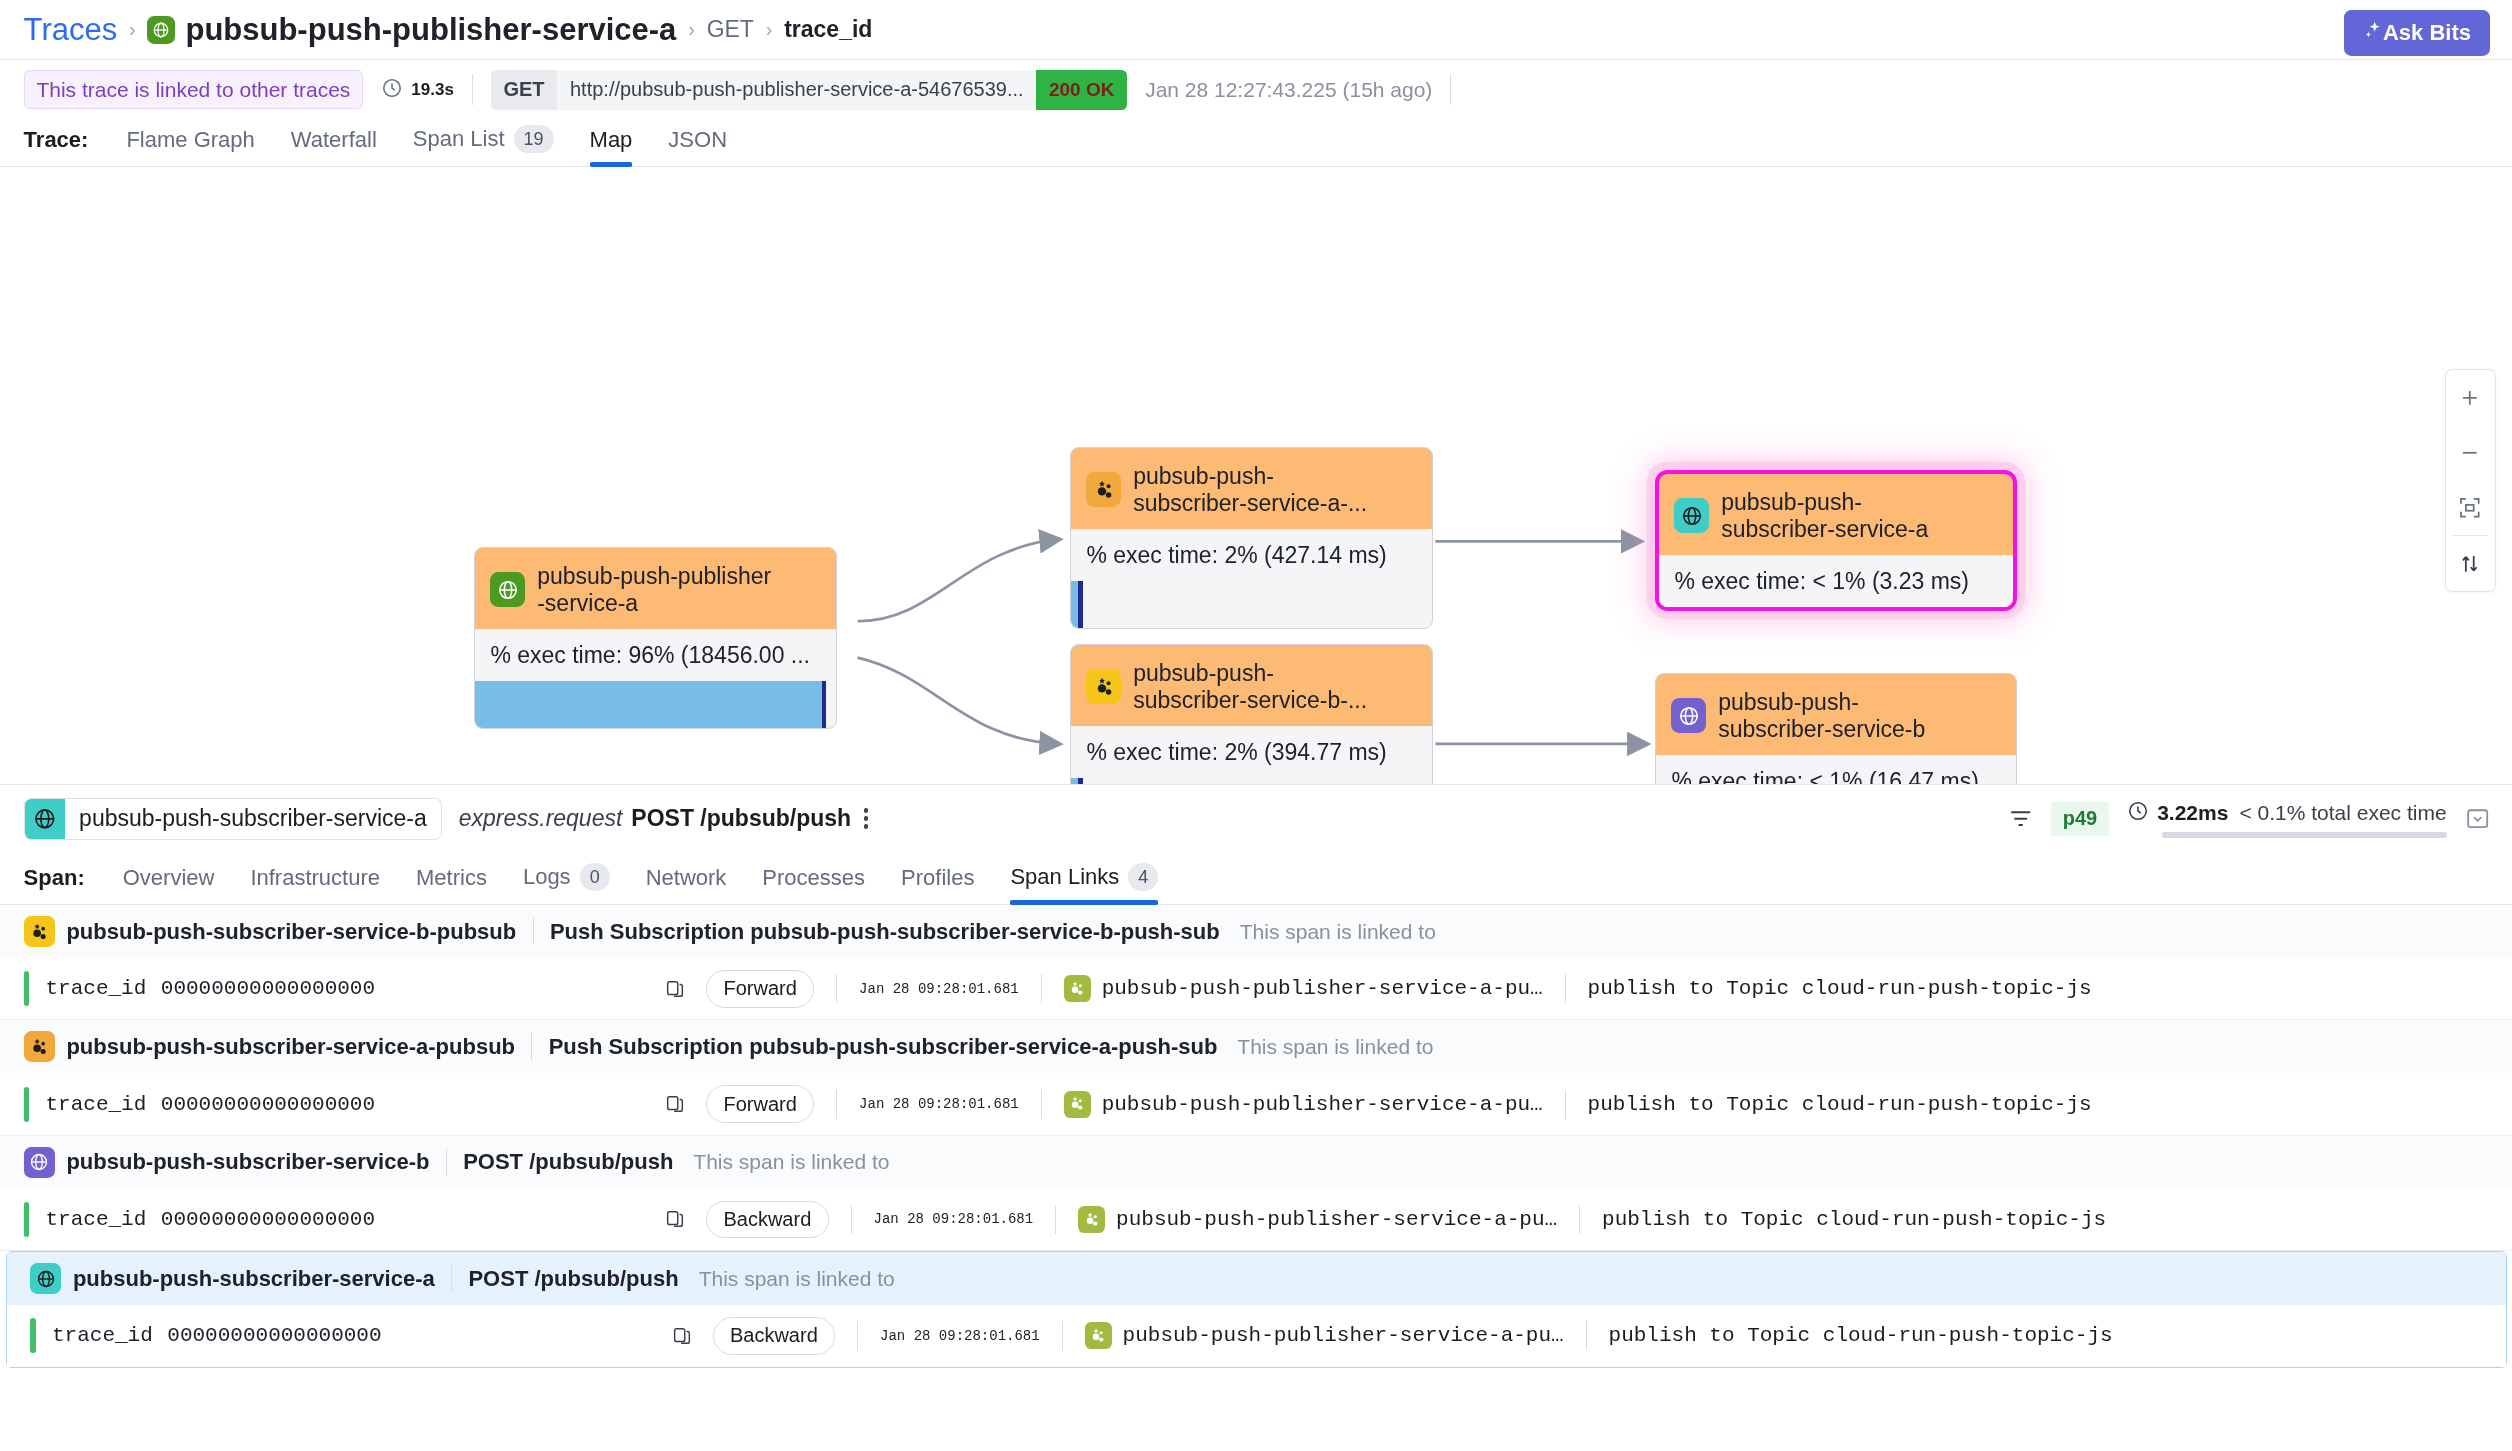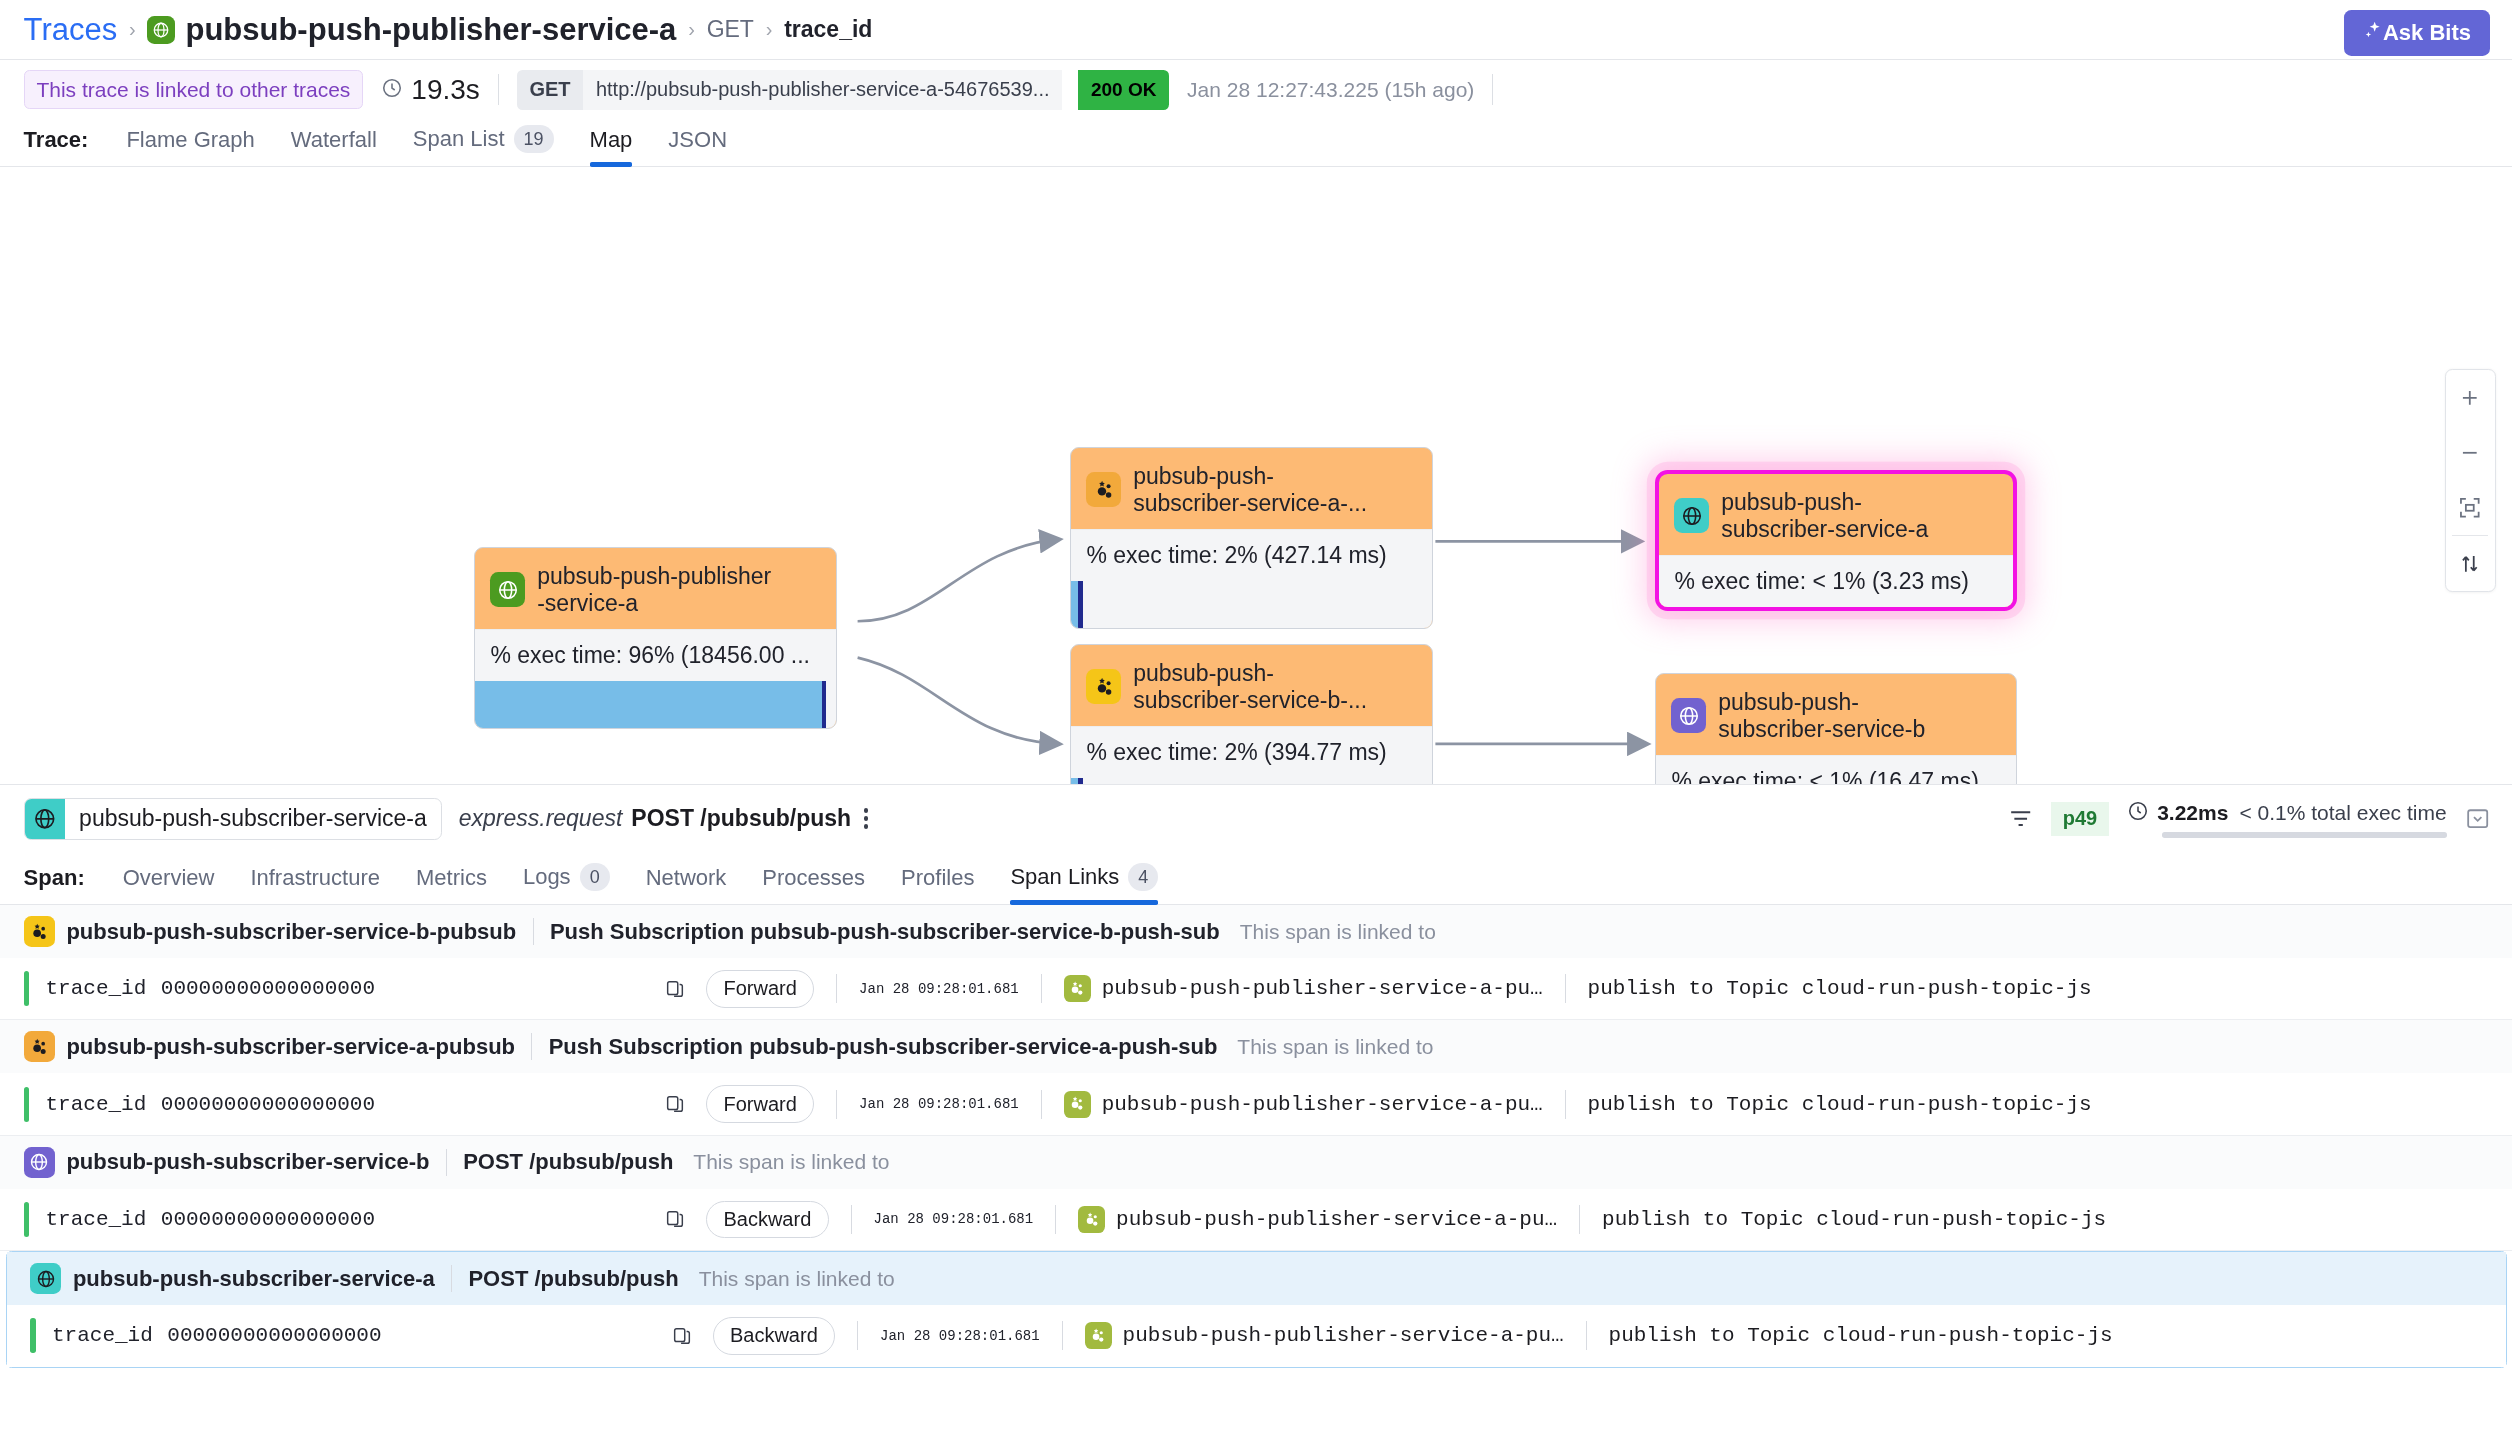--- a/index.html
+++ b/index.html
@@ -51,35 +51,35 @@
     padding: 12.7px 23.6px 9px 23.6px;
     height: 56px;
   }
   .linked-badge {
     background: #f7f0fd; color: #7c3fbf; border: 0.9px solid #e5d6f7;
     border-radius: 5.5px; padding: 6.4px 11.8px; font-size: 21px;
     cursor: pointer;
   }
   .dur-wrap { display:flex; align-items:center; gap:8.2px; margin-left: 18px; }
   .dur-wrap svg { width: 22px; height: 22px; }
-  .dur-val { font-size: 28px; font-weight: normal; }
+  .dur-val { font-size: 17px; font-weight: bold; }
   .vdiv { width:0.9px; height: 31px; background:#dcdfe4; margin: 0 18px; }
   .url-pill { display: flex; align-items: stretch; border-radius: 5.5px; overflow: hidden; }
   .url-method {
     background:#e9ebef; color:#3a3f4c; font-size:20px; font-weight:bold;
     padding: 8.2px 12.7px; display:flex; align-items:center;
   }
   .url-text {
     background:#f4f5f7; color:#3a3f4c; font-size:20px;
     padding: 8.2px 12.7px; display:flex; align-items:center;
     max-width: 600px; white-space: nowrap; overflow: hidden;
   }
   .url-status {
-    background:#2fb344; color:#000000; font-size:19px; font-weight:bold;
-    padding: 8.2px 12.7px; display:flex; align-items:center;margin-left:16px;
+    background:#2fb344; color:#7f1d1d; font-size:19px; font-weight:bold;
+    padding: 8.2px 12.7px; display:flex; align-items:center;
   }
   .ts { font-size: 21px; color:#8a909e; margin-left: 18px; }
 
   
   .tabs-row {
     display:flex; align-items:flex-end; gap: 0;
     padding: 0 23.6px; height: 51px;
     border-bottom: 0.9px solid #e4e6ea;
   }
   .tabs-label { font-size: 22px; font-weight: bold; margin-right: 20px; padding-bottom: 12.7px; }

